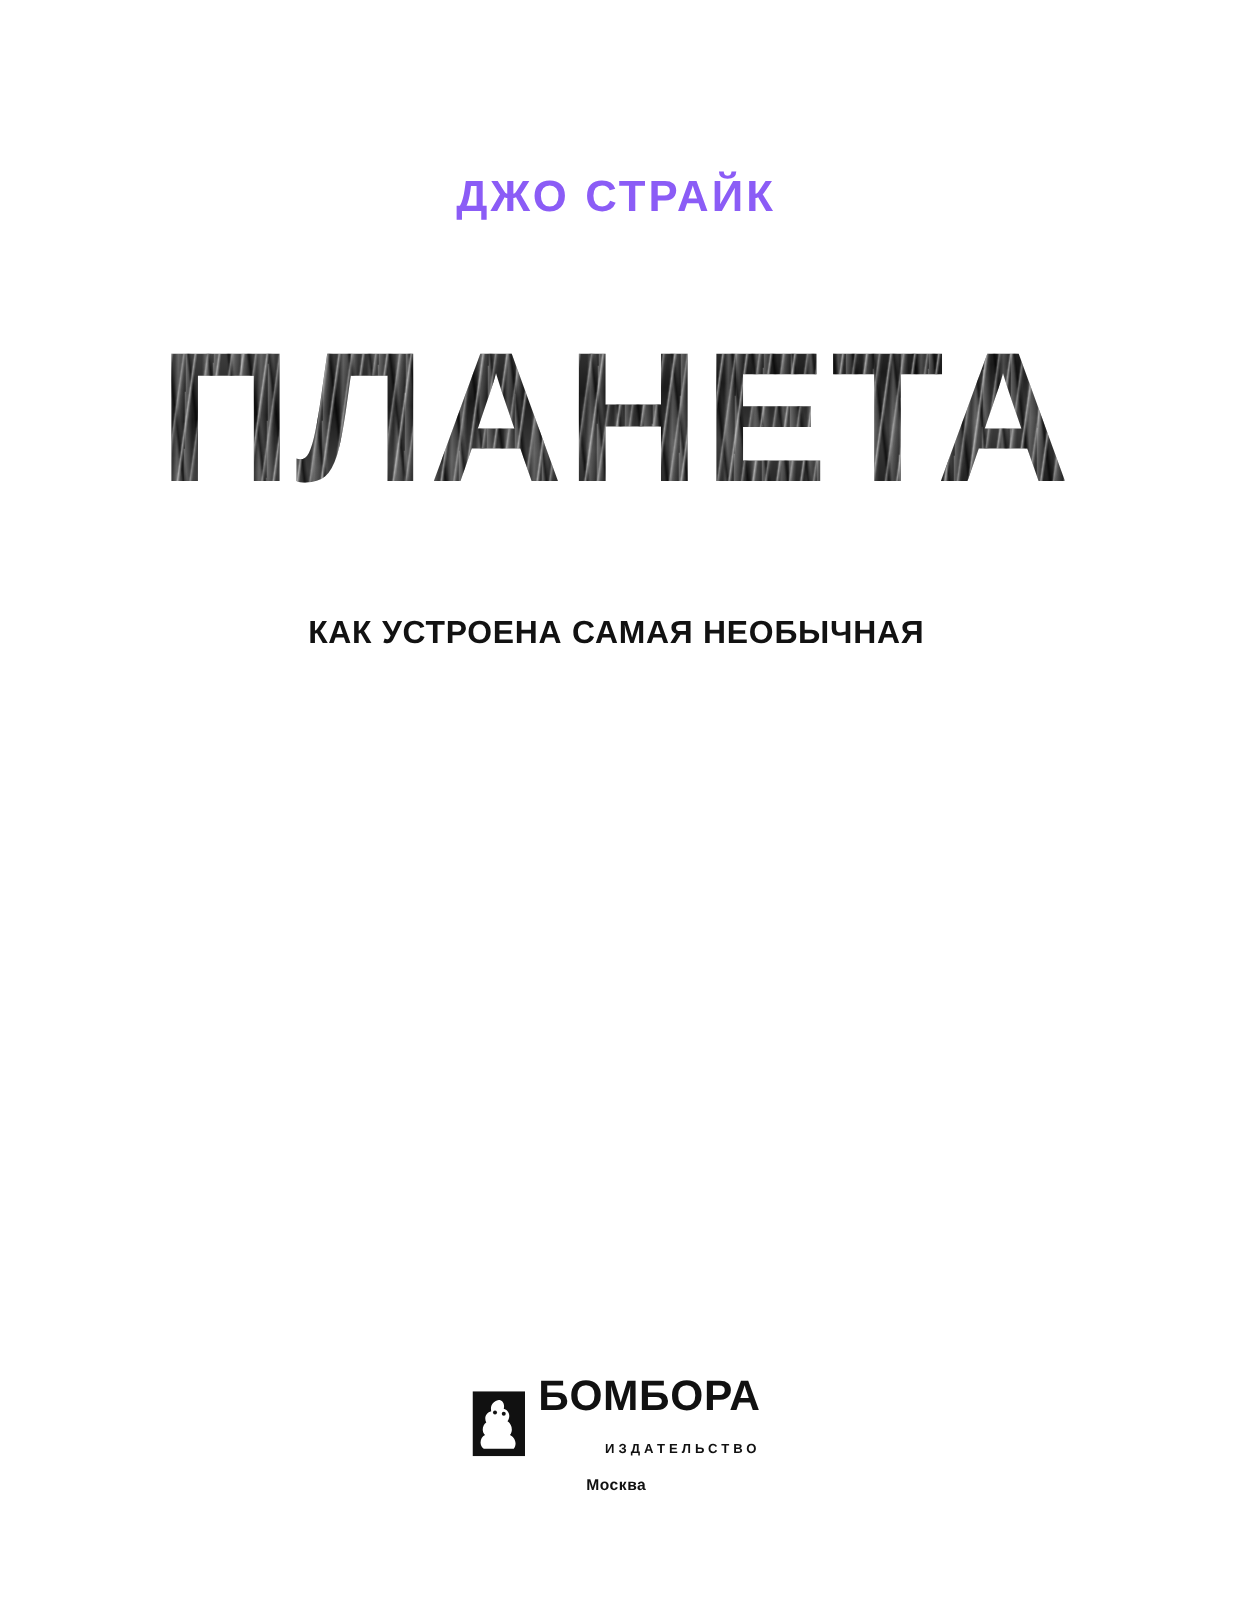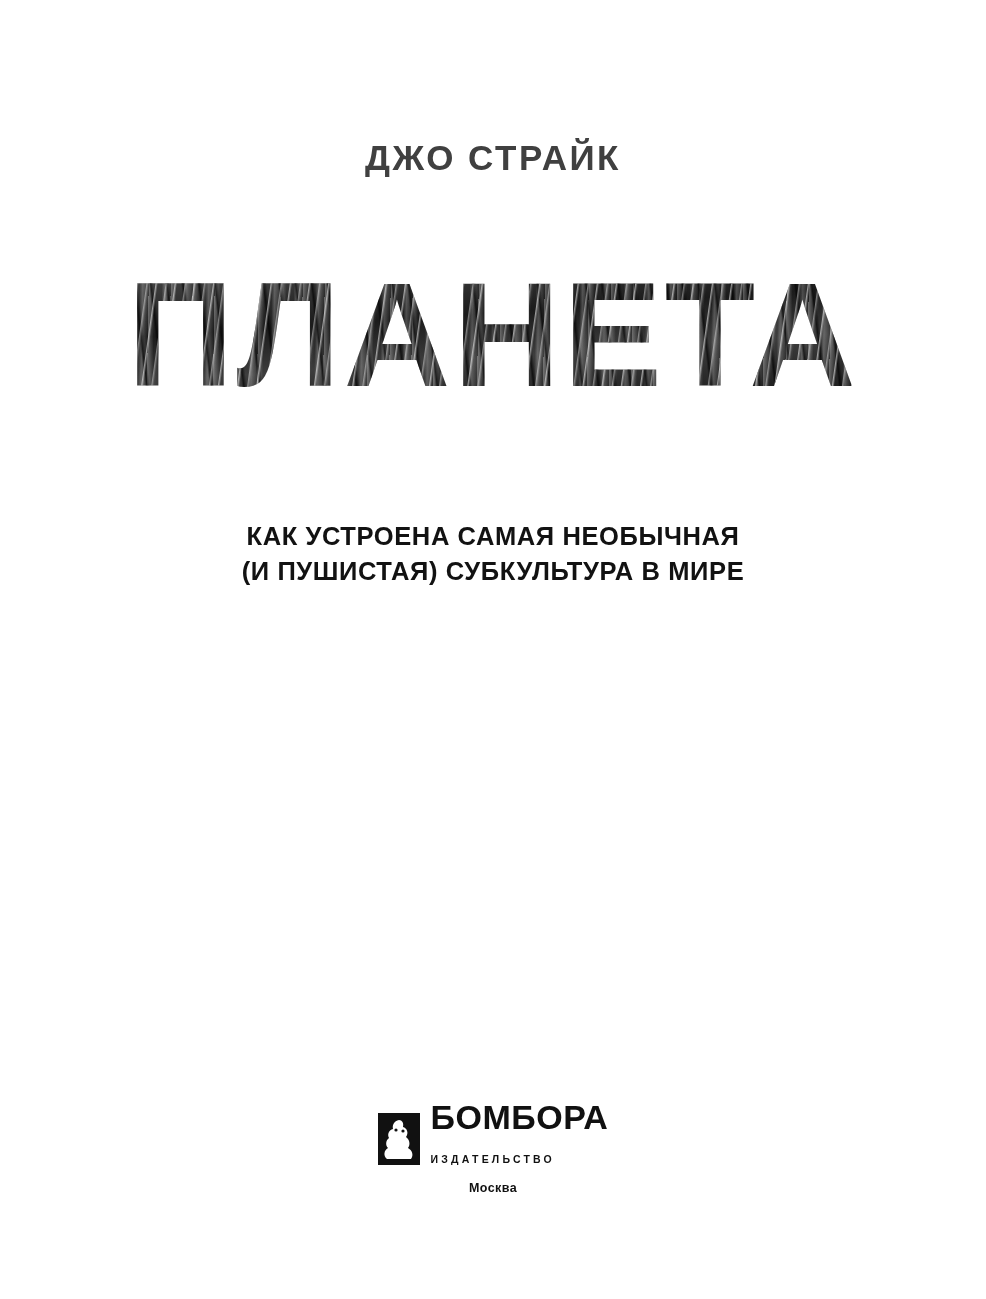--- a/index.html
+++ b/index.html
@@ -24,21 +24,21 @@
     align-items: center;
   }
 
   
   .author {
     margin-top: 140px;
     font-size: 35px;
     font-weight: 700;
     letter-spacing: 2.5px;
     text-transform: uppercase;
-    color: #404040;
+    color: #8b5cf6;
     text-align: center;
     line-height: 1;
   }
 
   
   .title-block {
     margin-top: 92px;
     text-align: right;
     line-height: 0.92;
     user-select: none;
@@ -90,21 +90,21 @@
   }
 
   .title-line.second {
     font-size: 148px;
     margin-top: 6px;
     background-position: 0 -40px, 0 -18px, 0 -7px, 0 0;
   }
 
   
   .subtitle {
-    margin-top: 116px;
+    margin-top: 86px;
     text-align: center;
     font-size: 25.5px;
     font-weight: 700;
     letter-spacing: 0.6px;
     line-height: 1.38;
     text-transform: uppercase;
     color: #121212;
     max-width: 640px;
   }
 
@@ -127,21 +127,21 @@
 
   .logo-mark {
     width: 42px;
     height: 52px;
     display: block;
   }
 
   .publisher-text {
     display: flex;
     flex-direction: column;
-    align-items: flex-start;
+    align-items: flex-end;
   }
 
   .publisher-name {
     font-size: 34px;
     font-weight: 700;
     letter-spacing: 0.5px;
     line-height: 1;
     color: #111111;
   }
 
@@ -167,21 +167,20 @@
 <div class="page">
 
   <div class="author">ДЖО СТРАЙК</div>
 
   <div class="title-block">
     <span class="title-line first">ПЛАНЕТА</span>
   </div>
 
   <div class="subtitle">
     <div>КАК УСТРОЕНА САМАЯ НЕОБЫЧНАЯ</div>
-    <div>(И ПУШИСТАЯ) СУБКУЛЬТУРА В МИРЕ</div>
   </div>
 
   <div class="publisher">
     <div class="publisher-row">
       <svg class="logo-mark" viewBox="0 0 42 52">
         <rect x="0" y="0" width="42" height="52" fill="#111111"></rect>
         <path d="M21 7 C16 8 14 12 15 16 C11 17 9 21 11 25 C8 27 7 32 10 35
                  C6 37 5 43 9 46 L33 46 C36 42 34 37 30 35 C33 31 31 26 28 24
                  C31 20 29 15 25 14 C26 10 24 7 21 7 Z" fill="#ffffff"></path>
         <circle cx="18" cy="17" r="1.6" fill="#111111"></circle>

